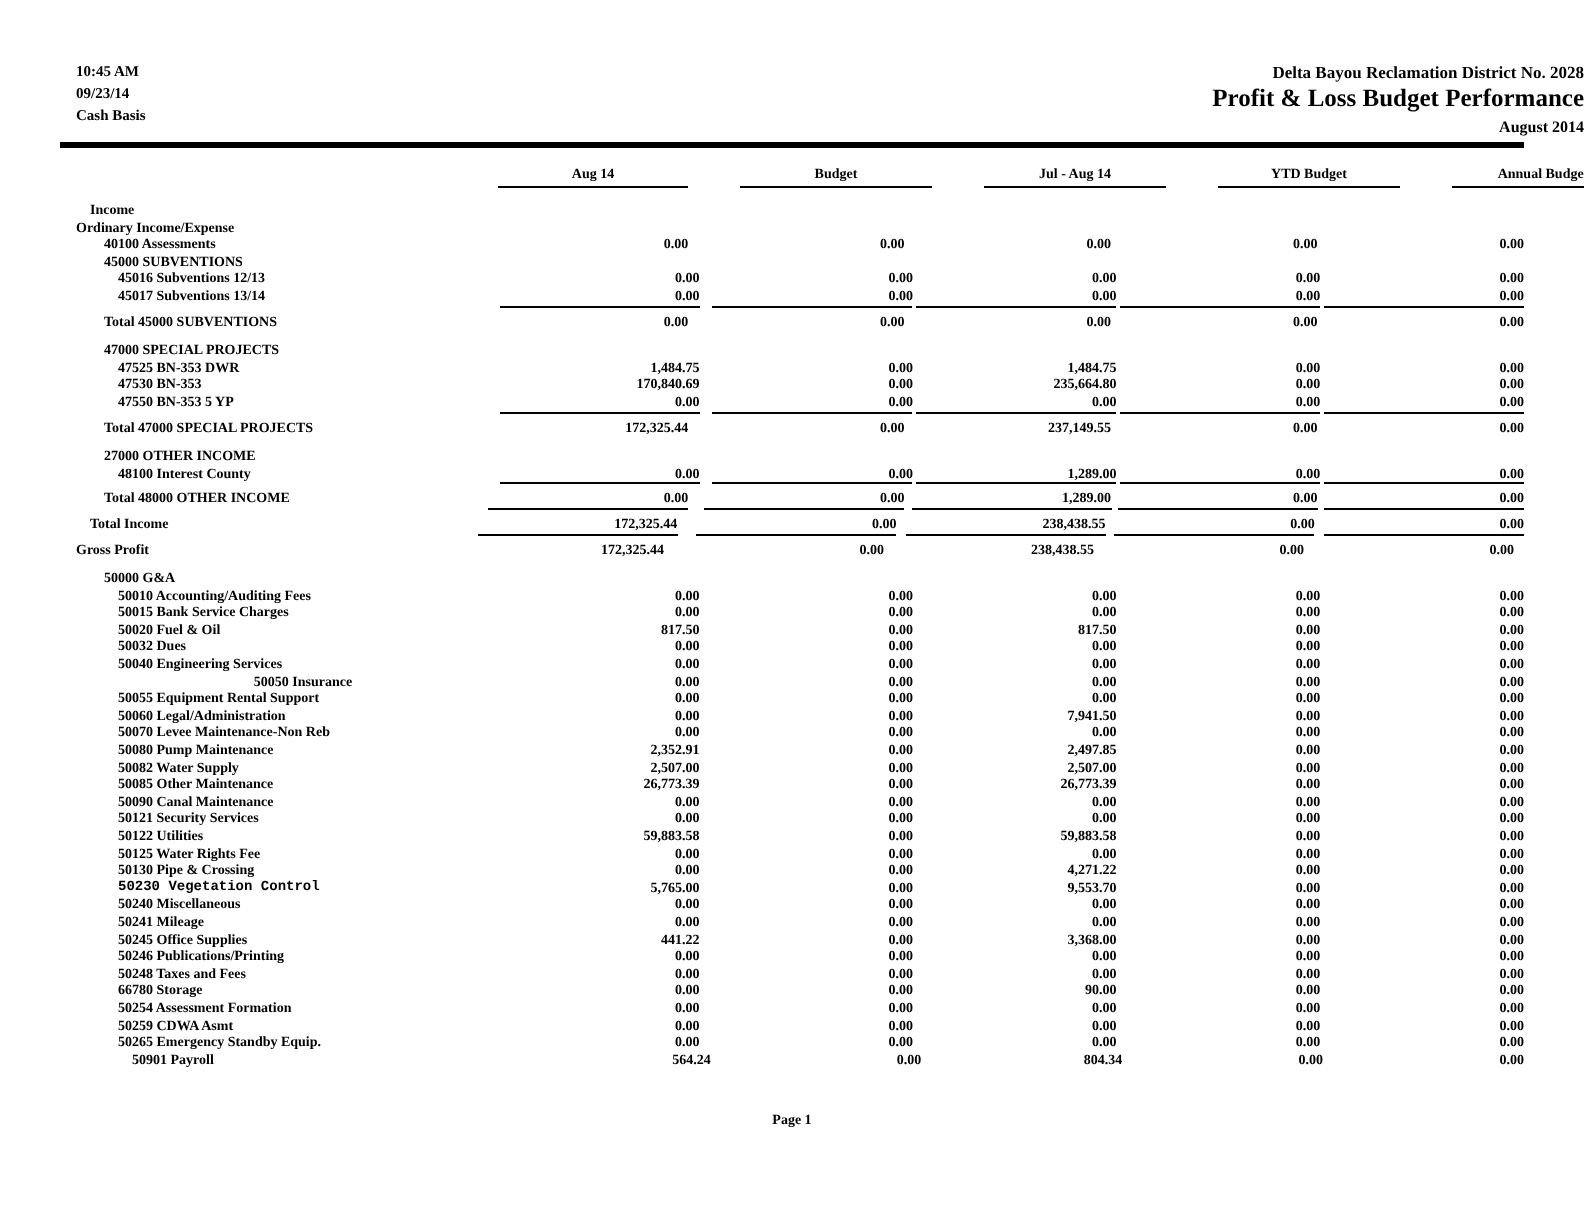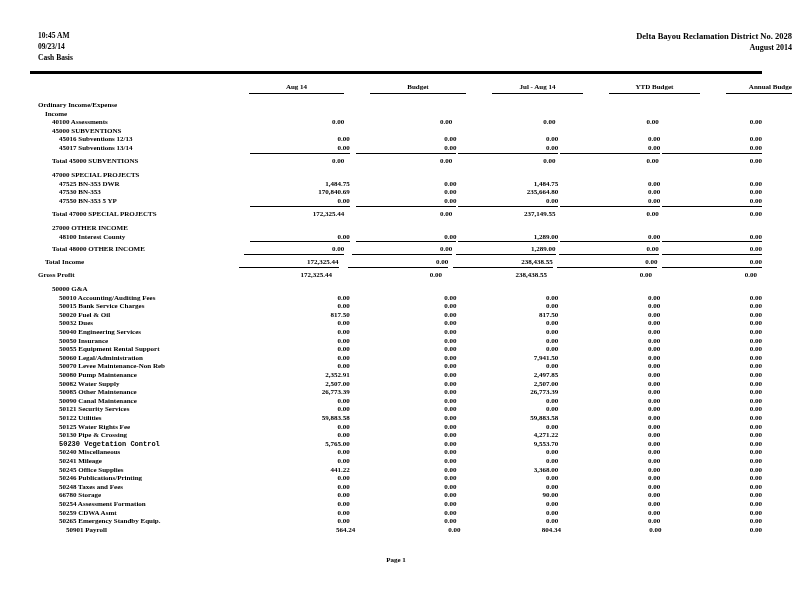--- a/index.html
+++ b/index.html
@@ -35,20 +35,21 @@
 <body>
 
 <div class="hdr-left">
   <div>10:45 AM</div>
   <div>09/23/14</div>
   <div>Cash Basis</div>
 </div>
 
 <div class="hdr-center">
   <div class="company">Delta Bayou Reclamation District No. 2028</div>
+  <div class="title">Profit &amp; Loss Budget Performance</div>
   <div class="period">August 2014</div>
 </div>
 
 <div class="thick-rule"></div>
 
 <div class="col-headers">
   <div class="col-spacer"></div>
 <div class="c0">
       <div class="col-h-inner">Aug 14</div>
     </div>
@@ -61,24 +62,24 @@
     <div class="c3">
       <div class="col-h-inner">YTD Budget</div>
     </div>
     <div class="c4">
       <div class="col-h-inner">Annual Budget</div>
     </div>
   </div>
 
 <div class="report">
     <div class="r-row">
+      <div class="r-label" style="padding-left: 7px;">Income</div>
+    </div>
+    <div class="r-row">
       <div class="r-label" style="padding-left: 0px;">Ordinary Income/Expense</div>
-    </div>
-    <div class="r-row">
-      <div class="r-label" style="padding-left: 7px;">Income</div>
     </div>
     <div class="r-row">
       <div class="r-label" style="padding-left: 14px;">40100 Assessments</div>
       <div class="r-cell c0"><span class="num">0.00</span></div>
       <div class="r-cell c1"><span class="num">0.00</span></div>
       <div class="r-cell c2"><span class="num">0.00</span></div>
       <div class="r-cell c3"><span class="num">0.00</span></div>
       <div class="r-cell c4"><span class="num">0.00</span></div>
     </div>
     <div class="r-row">
@@ -223,21 +224,21 @@
     </div>
     <div class="r-row">
       <div class="r-label" style="padding-left: 21px;">50040 Engineering Services</div>
       <div class="r-cell c0"><span class="num">0.00</span></div>
       <div class="r-cell c1"><span class="num">0.00</span></div>
       <div class="r-cell c2"><span class="num">0.00</span></div>
       <div class="r-cell c3"><span class="num">0.00</span></div>
       <div class="r-cell c4"><span class="num">0.00</span></div>
     </div>
     <div class="r-row">
-      <div class="r-label" style="padding-left: 21px;">50050 Insurance</div>
+      <div class="r-label" style="padding-left: 21px; text-align: center;">50050 Insurance</div>
       <div class="r-cell c0"><span class="num">0.00</span></div>
       <div class="r-cell c1"><span class="num">0.00</span></div>
       <div class="r-cell c2"><span class="num">0.00</span></div>
       <div class="r-cell c3"><span class="num">0.00</span></div>
       <div class="r-cell c4"><span class="num">0.00</span></div>
     </div>
     <div class="r-row">
       <div class="r-label" style="padding-left: 21px;">50055 Equipment Rental Support</div>
       <div class="r-cell c0"><span class="num">0.00</span></div>
       <div class="r-cell c1"><span class="num">0.00</span></div>

